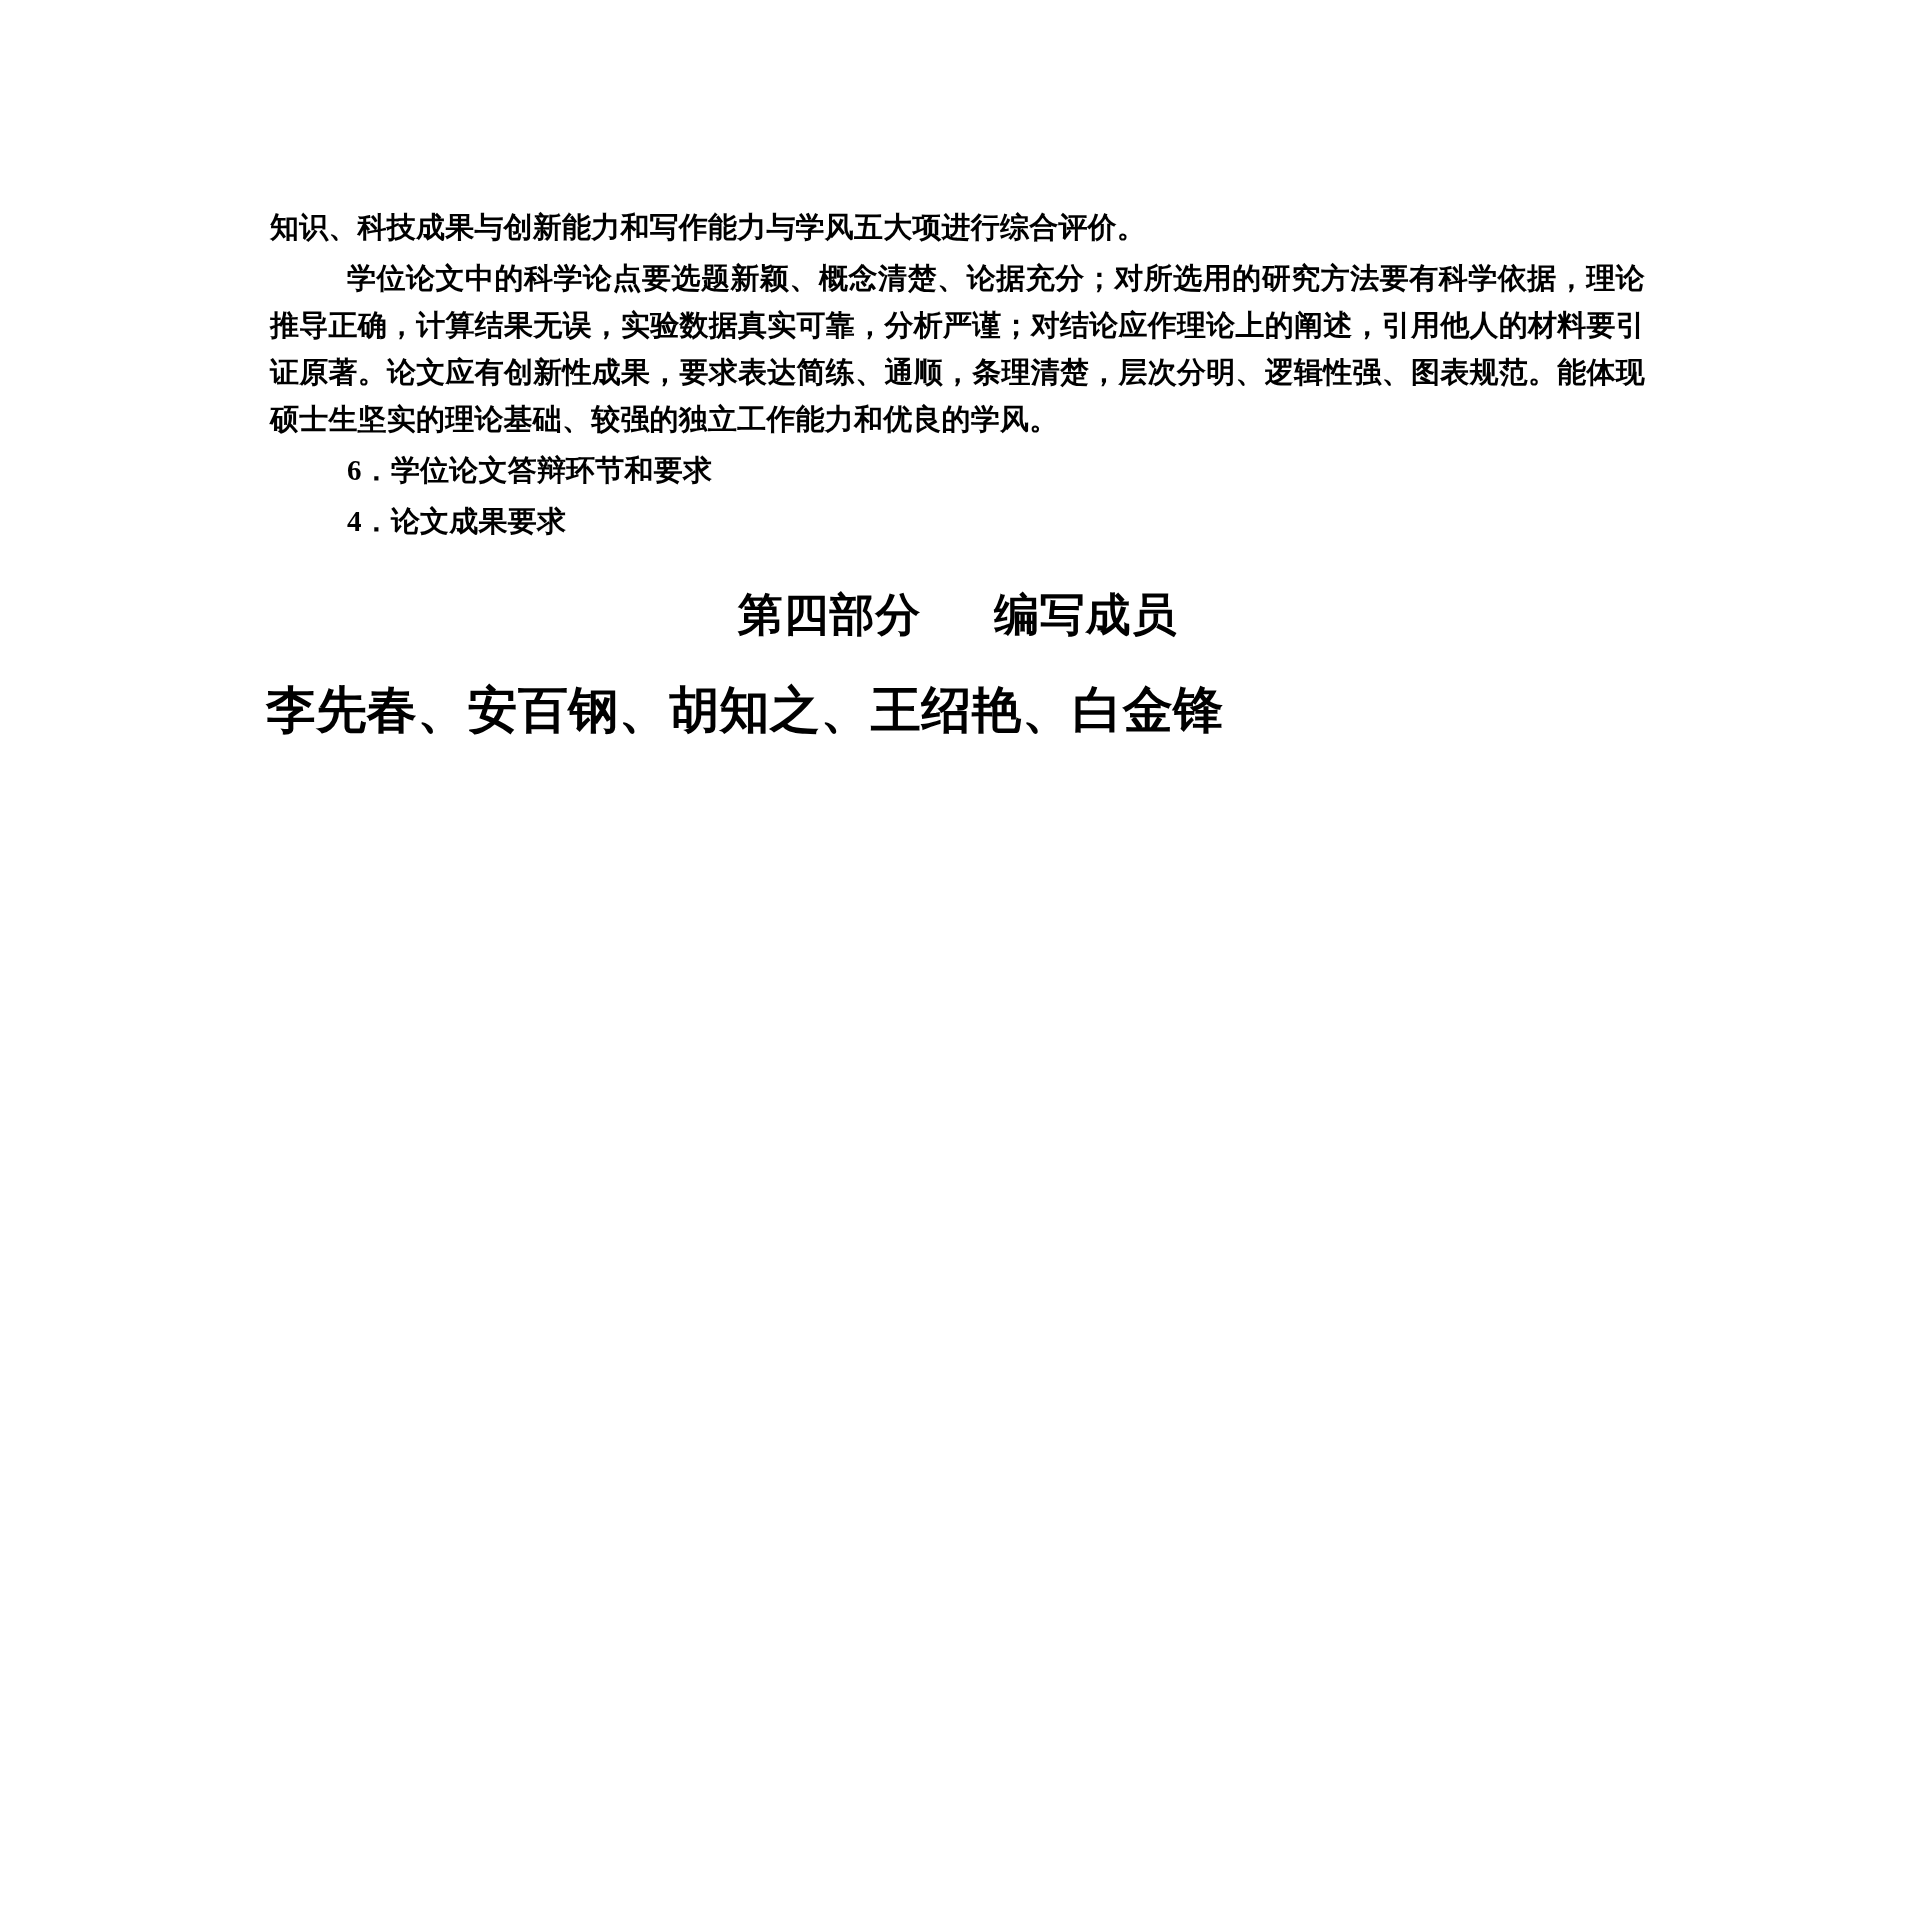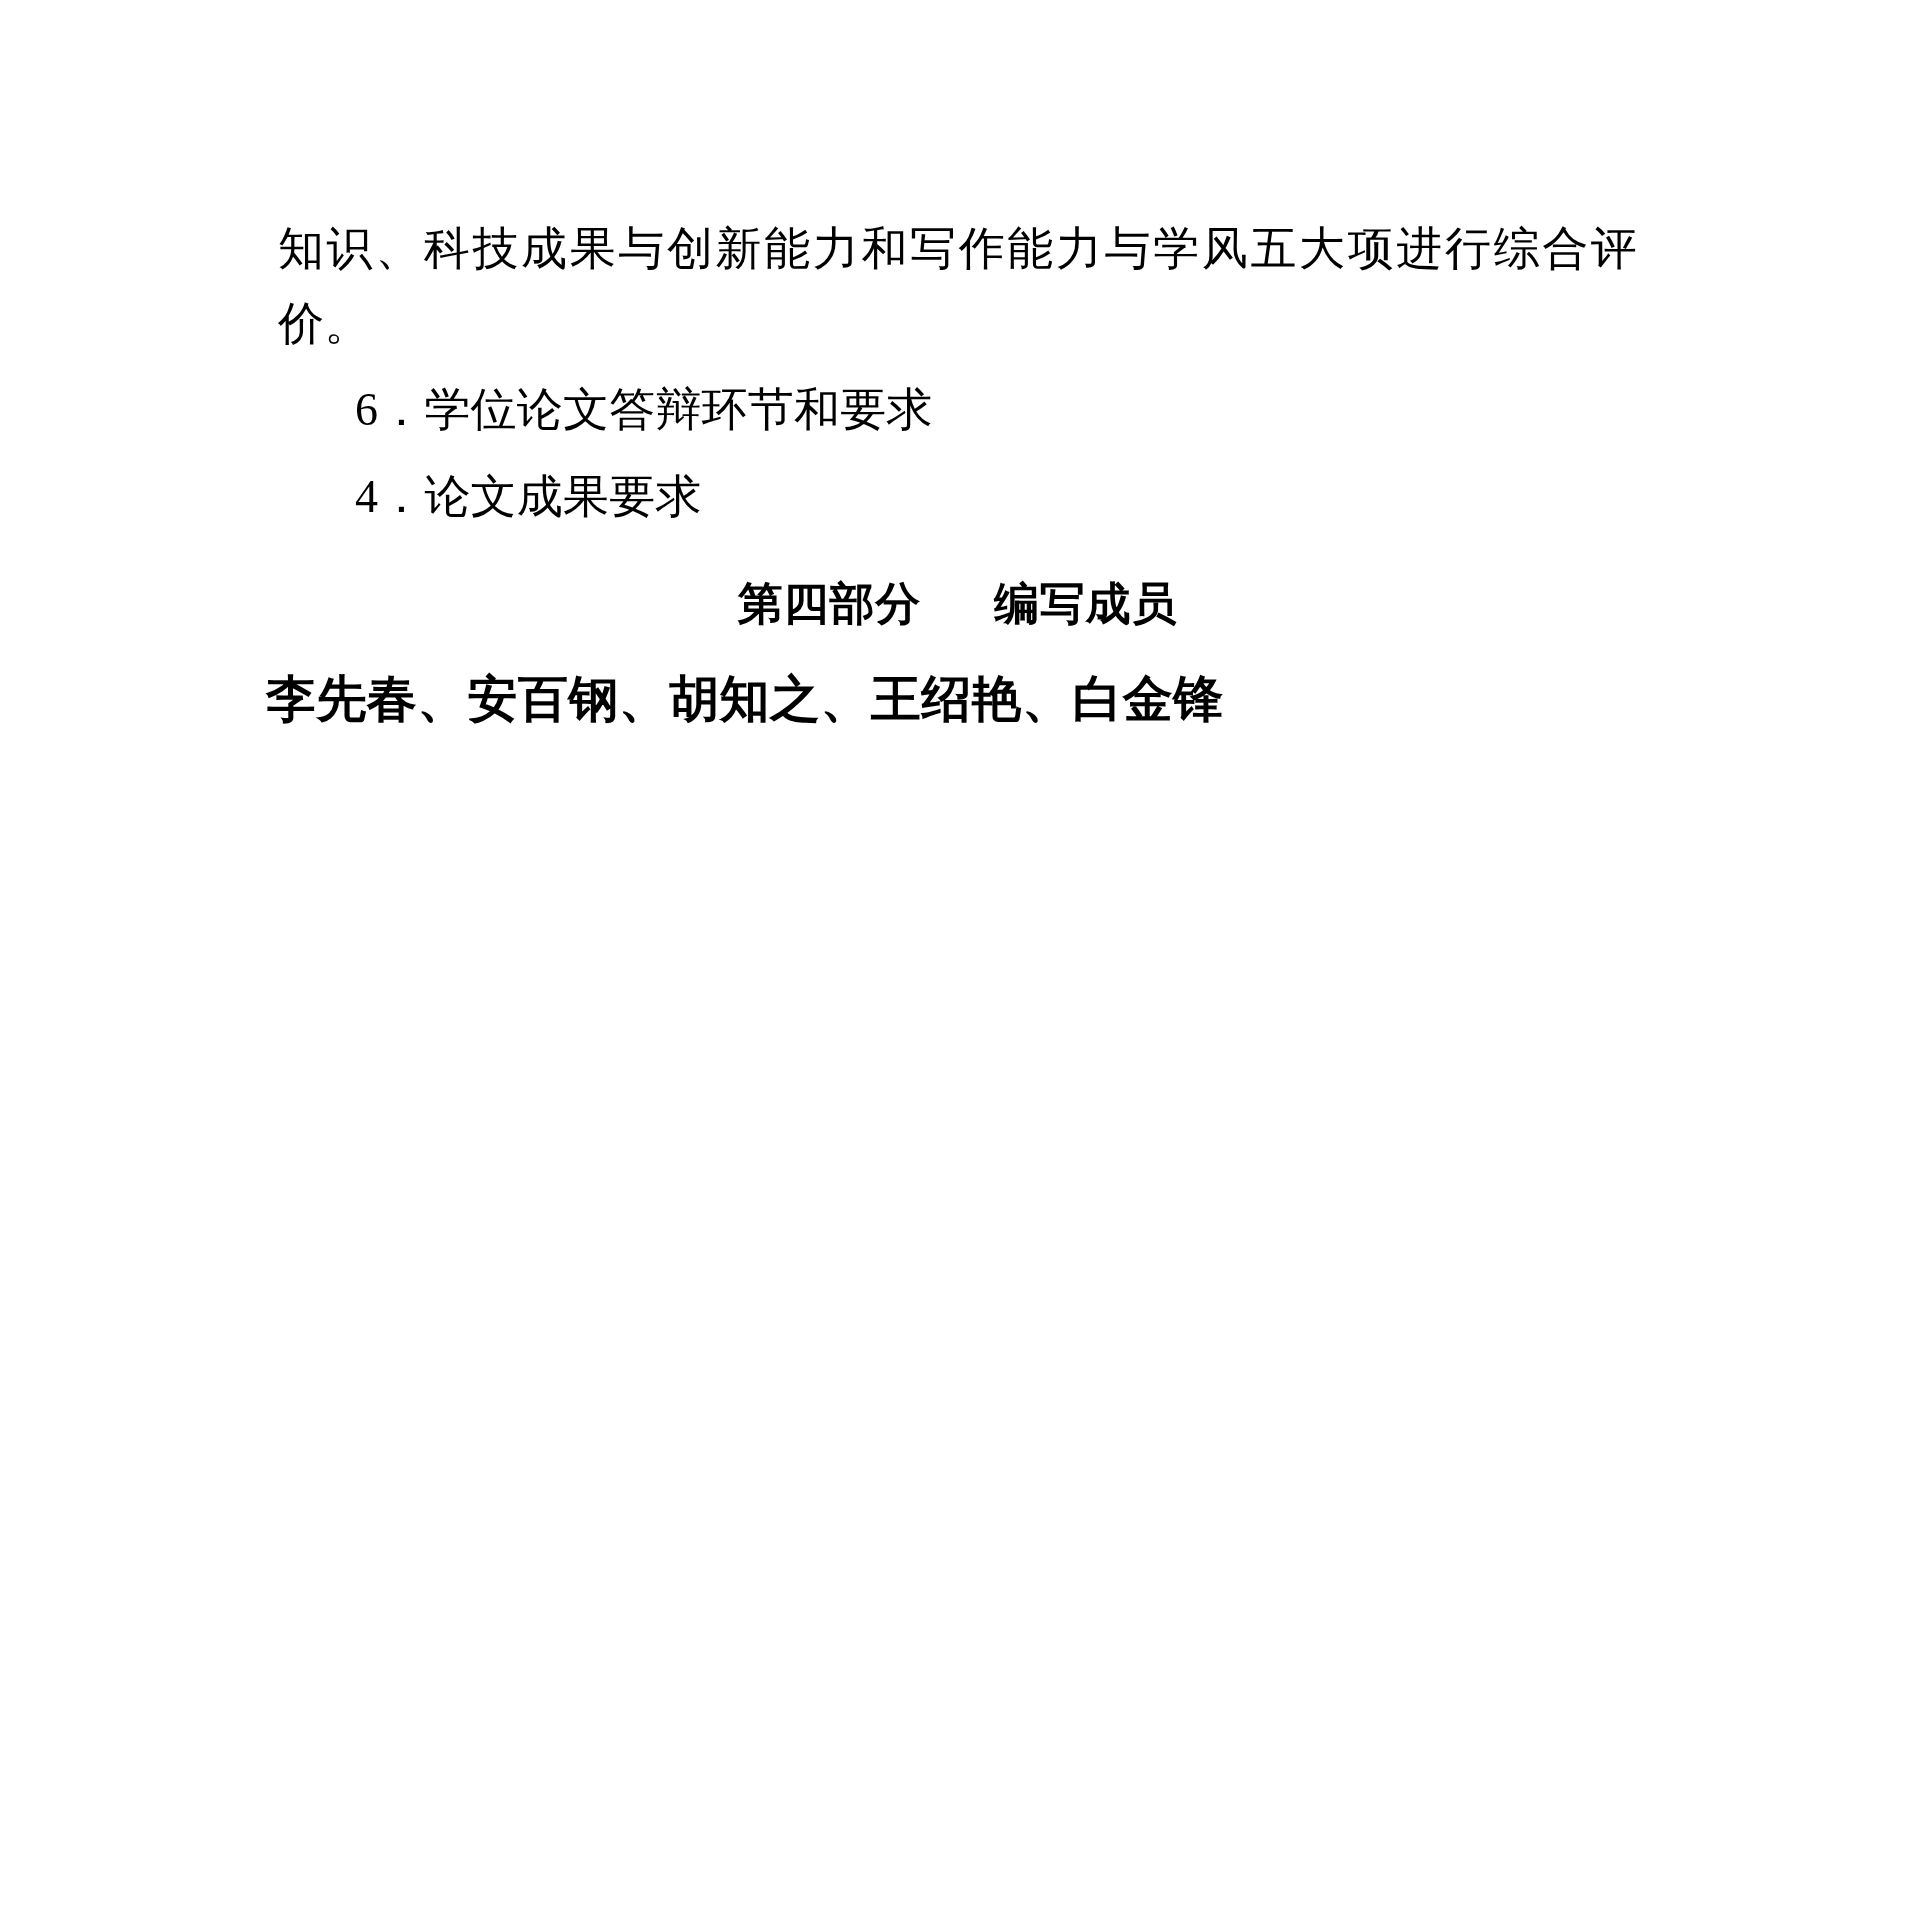--- a/index.html
+++ b/index.html
@@ -18,26 +18,27 @@
     position: relative;
     width: 1911px;
     height: 2703px;
     box-sizing: border-box;
     padding: 200px 266px 0 266px;
   }
   .doc-body {
     width: 1383px;
   }
   p.para {
-    margin: 12px;
-    font-size: 46px;
+    margin: 4px;
+    font-size: 29px;
     line-height: 1.62;
     text-align: justify;
     text-justify: inter-ideograph;
     letter-spacing: 0.2px;
+    font-weight: bold;
   }
   p.indent {
     text-indent: 77px;
   }
   p.list-item {
     text-indent: 77px;
   }
   .section-title {
     margin: 40px 0 0 0;
     text-align: center;
@@ -60,20 +61,21 @@
   }
 </style>
 </head>
 <body>
 
 <div class="page">
   <div class="doc-body">
 
     <p class="para">知识、科技成果与创新能力和写作能力与学风五大项进行综合评价。</p>
 
+    <p class="para indent">学位论文中的科学论点要选题新颖、概念清楚、论据充分；对所选用的研究方法要有科学依据，理论推导正确，计算结果无误，实验数据真实可靠，分析严谨；对结论应作理论上的阐述，引用他人的材料要引证原著。论文应有创新性成果，要求表达简练、通顺，条理清楚，层次分明、逻辑性强、图表规范。能体现硕士生坚实的理论基础、较强的独立工作能力和优良的学风。</p>
 
     <p class="para list-item">6．学位论文答辩环节和要求</p>
 
 
 
     <p class="para list-item">4．论文成果要求</p>
 
 
     <h2 class="section-title">
       <span>第四部分</span><span class="gap"></span><span>编写成员</span>

